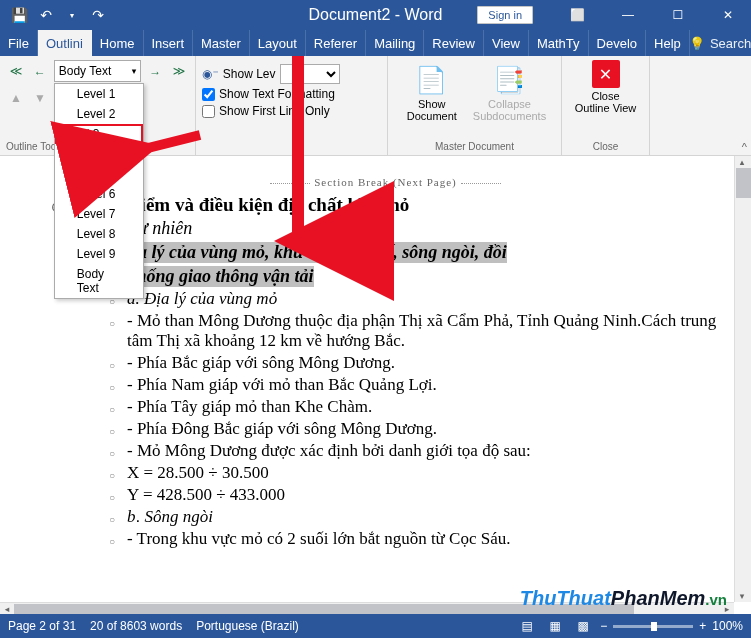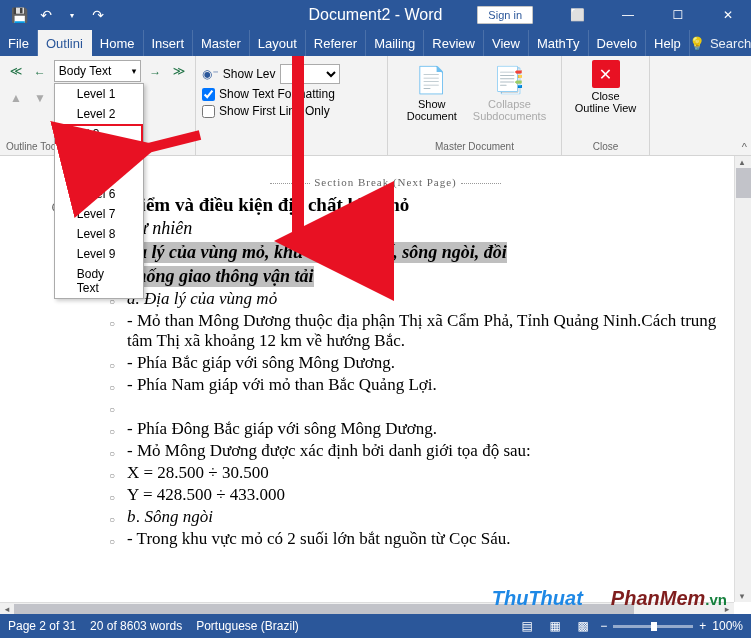--- a/index.html
+++ b/index.html
@@ -70,21 +70,21 @@
 .scroll-arrow { position: absolute; width: 14px; height: 12px; display: flex; align-items: center; justify-content: center; font-size: 9px; color: #666; }
 
 .statusbar { position: absolute; bottom: 0; left: 0; right: 0; height: 24px; background: #2b579a; color: #fff; display: flex; align-items: center; font-size: 12px; padding: 0 8px; gap: 14px; }
 .status-right { margin-left: auto; display: flex; align-items: center; gap: 6px; }
 .view-btn { width: 22px; height: 18px; display: flex; align-items: center; justify-content: center; font-size: 12px; cursor: pointer; }
 .zoom-slider { width: 80px; height: 3px; background: rgba(255,255,255,0.5); position: relative; }
 .zoom-thumb { position: absolute; left: 38px; top: -3px; width: 6px; height: 9px; background: #fff; }
 
 .watermark { position: absolute; bottom: 28px; right: 24px; font-size: 20px; font-weight: bold; font-style: italic; z-index: 50; }
 .watermark .w1 { color: #1e88e5; }
-.watermark .w2 { color: #7f1d1d; margin-left: 28px; }
+.watermark .w2 { color: #0f172a; }
 .watermark .w3 { color: #15803d; font-size: 15px; font-style: normal; }
 </style>
 </head>
 <body>
 
 <div class="titlebar">
   <div class="qat">
     <div class="qat-icon">💾</div>
     <div class="qat-icon">↶</div>
     <div class="qat-icon" style="font-size:8px">▾</div>
@@ -228,20 +228,21 @@
     <div class="outline-row indent-2">
         <span class="outline-bullet dot"></span>
         <span class="body-text">- Phía Bắc giáp với sông Mông Dương.</span>
       </div>
     <div class="outline-row indent-2">
         <span class="outline-bullet dot"></span>
         <span class="body-text">- Phía Nam giáp với mỏ than Bắc Quảng Lợi.</span>
       </div>
     <div class="outline-row indent-2">
         <span class="outline-bullet dot"></span>
+        <span class="body-text">- Phía Tây giáp mỏ than Khe Chàm.</span>
       </div>
     <div class="outline-row indent-2">
         <span class="outline-bullet dot"></span>
         <span class="body-text">- Phía Đông Bắc giáp với sông Mông Dương.</span>
       </div>
     <div class="outline-row indent-2">
         <span class="outline-bullet dot"></span>
         <span class="body-text">- Mỏ Mông Dương được xác định bởi danh giới tọa độ sau:</span>
       </div>
     <div class="outline-row indent-2">

